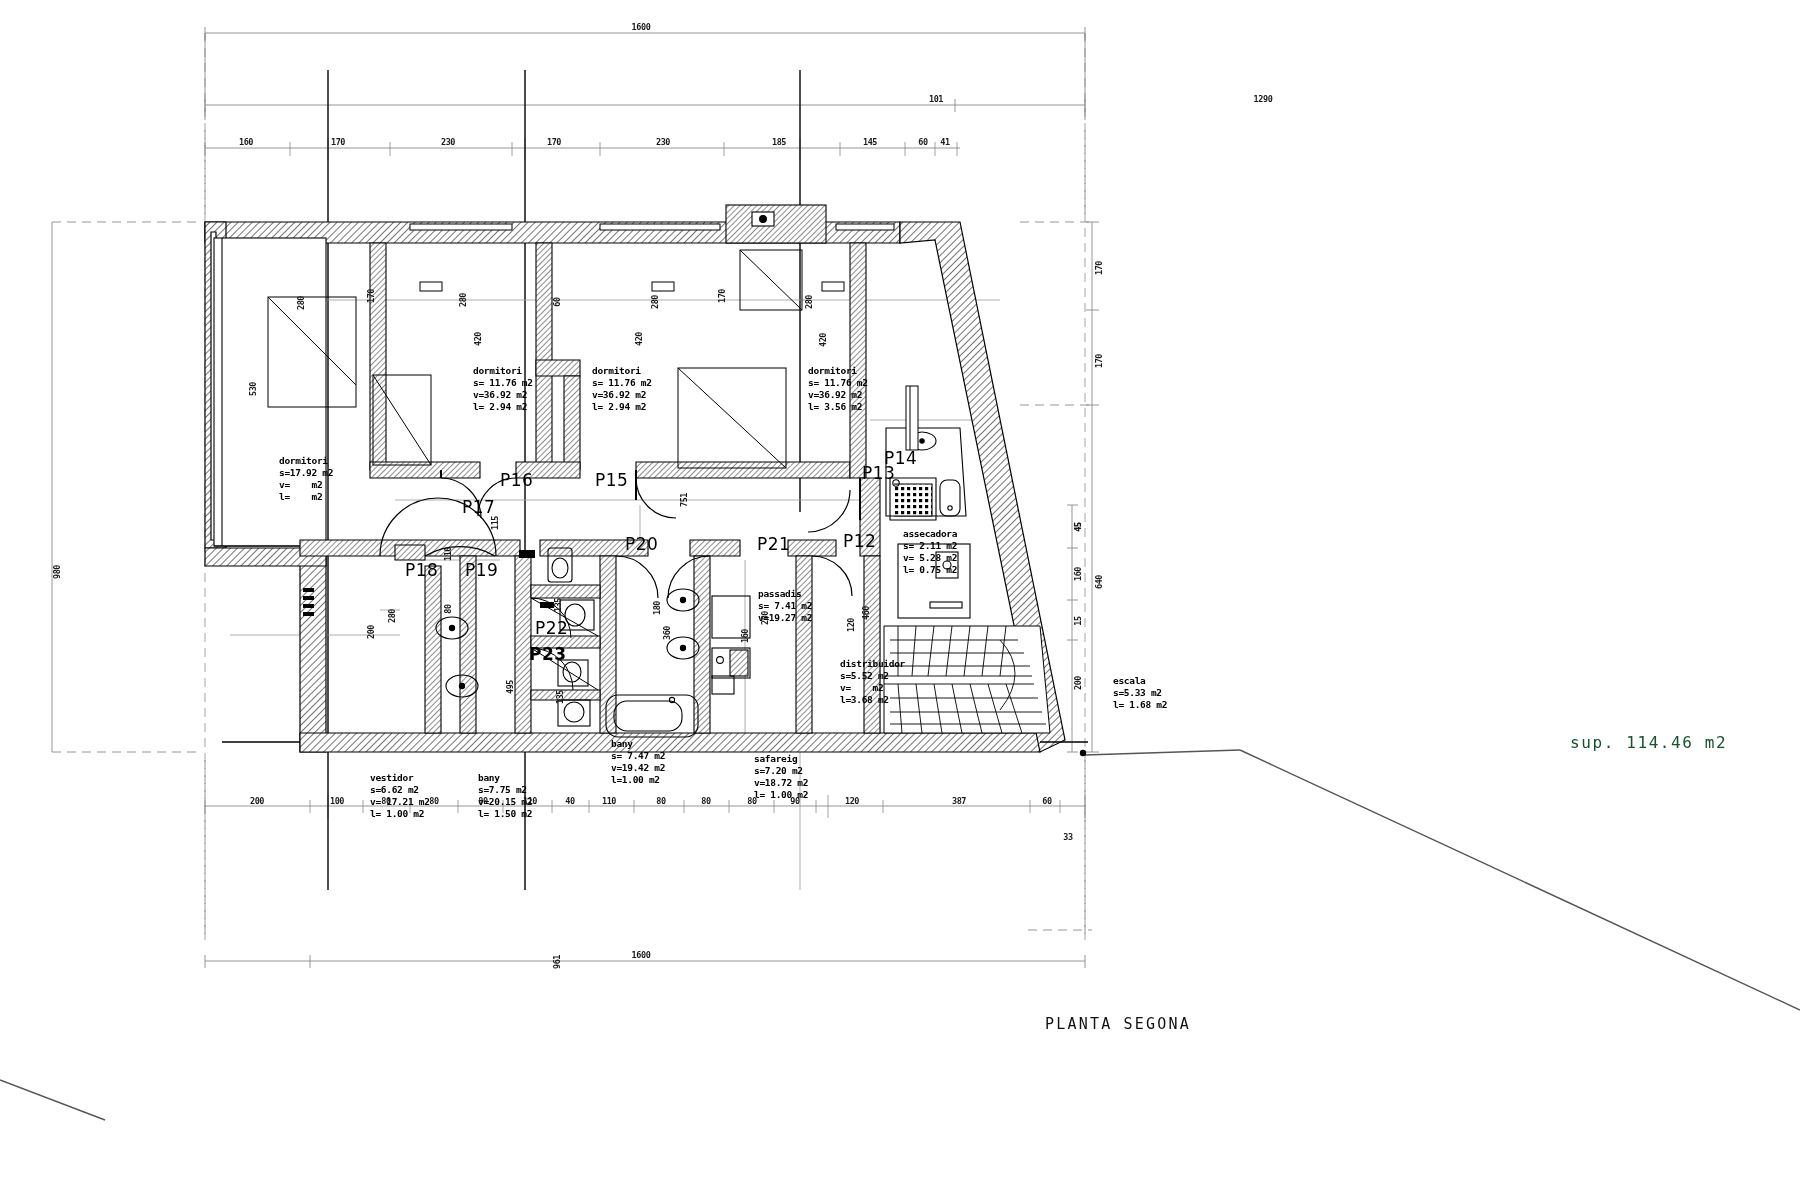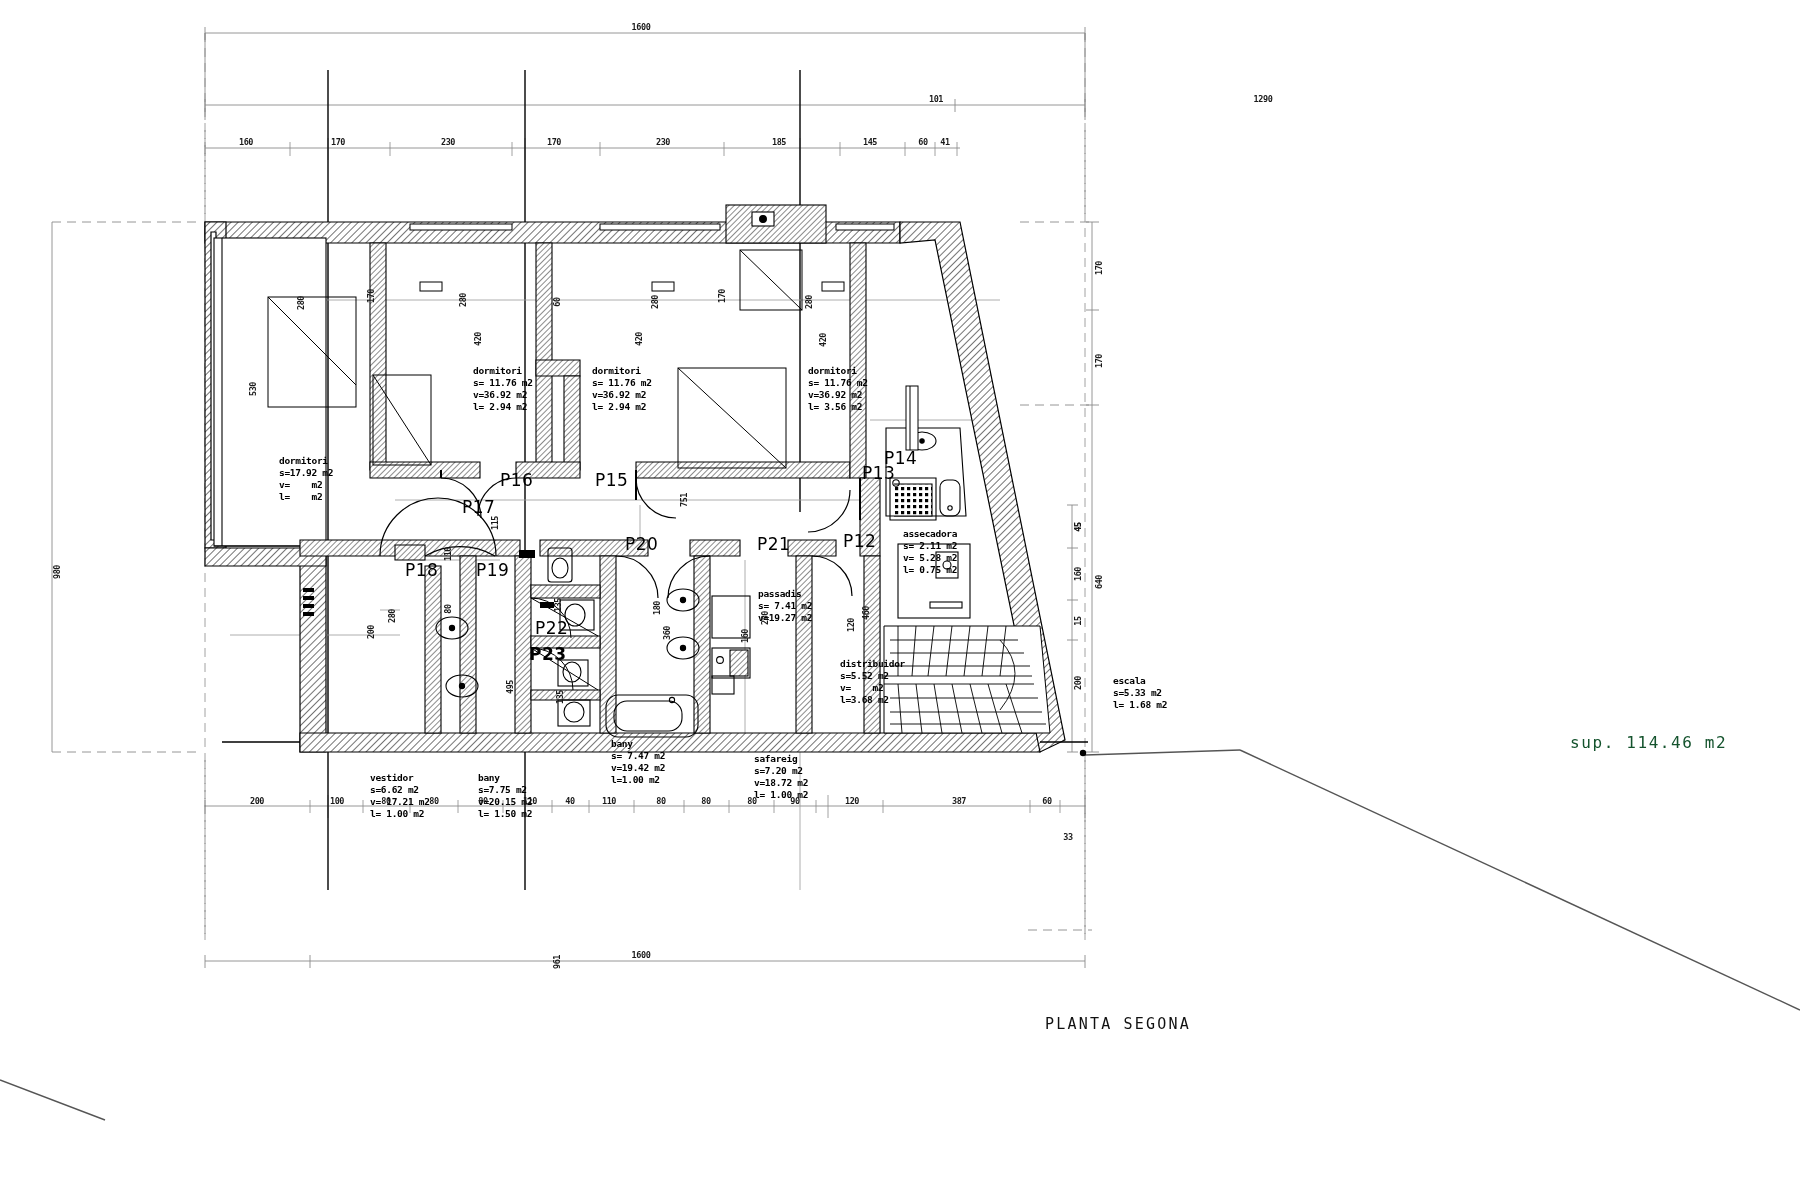--- a/index.html
+++ b/index.html
@@ -380,21 +380,21 @@
       <div class="lbl room" style="left: 1113px; top: 675px;"><div>escala</div><div>s=5.33 m2</div><div>l= 1.68 m2</div></div>
     </div>
 <div id="door-labels">
       <div class="lbl door" style="left: 843px; top: 531px;">P12</div>
       <div class="lbl door" style="left: 862px; top: 463px;">P13</div>
       <div class="lbl door" style="left: 884px; top: 440px; margin-top: 8px;">P14</div>
       <div class="lbl door" style="left: 595px; top: 470px;">P15</div>
       <div class="lbl door" style="left: 500px; top: 470px;">P16</div>
       <div class="lbl door" style="left: 462px; top: 497px;">P17</div>
       <div class="lbl door" style="left: 405px; top: 560px;">P18</div>
-      <div class="lbl door" style="left: 465px; top: 560px; padding-left: 11px;">P19</div>
+      <div class="lbl door" style="left: 465px; top: 560px;">P19</div>
       <div class="lbl door" style="left: 625px; top: 534px;">P20</div>
       <div class="lbl door" style="left: 757px; top: 534px;">P21</div>
       <div class="lbl door" style="left: 529px; top: 618px; margin-left: 6px;">P22</div>
       <div class="lbl door" style="left: 529px; top: 644px; font-weight: bold;">P23</div>
     </div>
 <div id="dim-labels">
       <div class="dim" style="left: 641px; top: 27px; transform: translate(-50%, -50%);">1600</div>
       <div class="dim" style="left: 641px; top: 955px; transform: translate(-50%, -50%);">1600</div>
       <div class="dim" style="left: 557px; top: 962px; transform: translate(-50%, -50%) rotate(-90deg);">961</div>
       <div class="dim" style="left: 57px; top: 572px; transform: translate(-50%, -50%) rotate(-90deg);">980</div>

